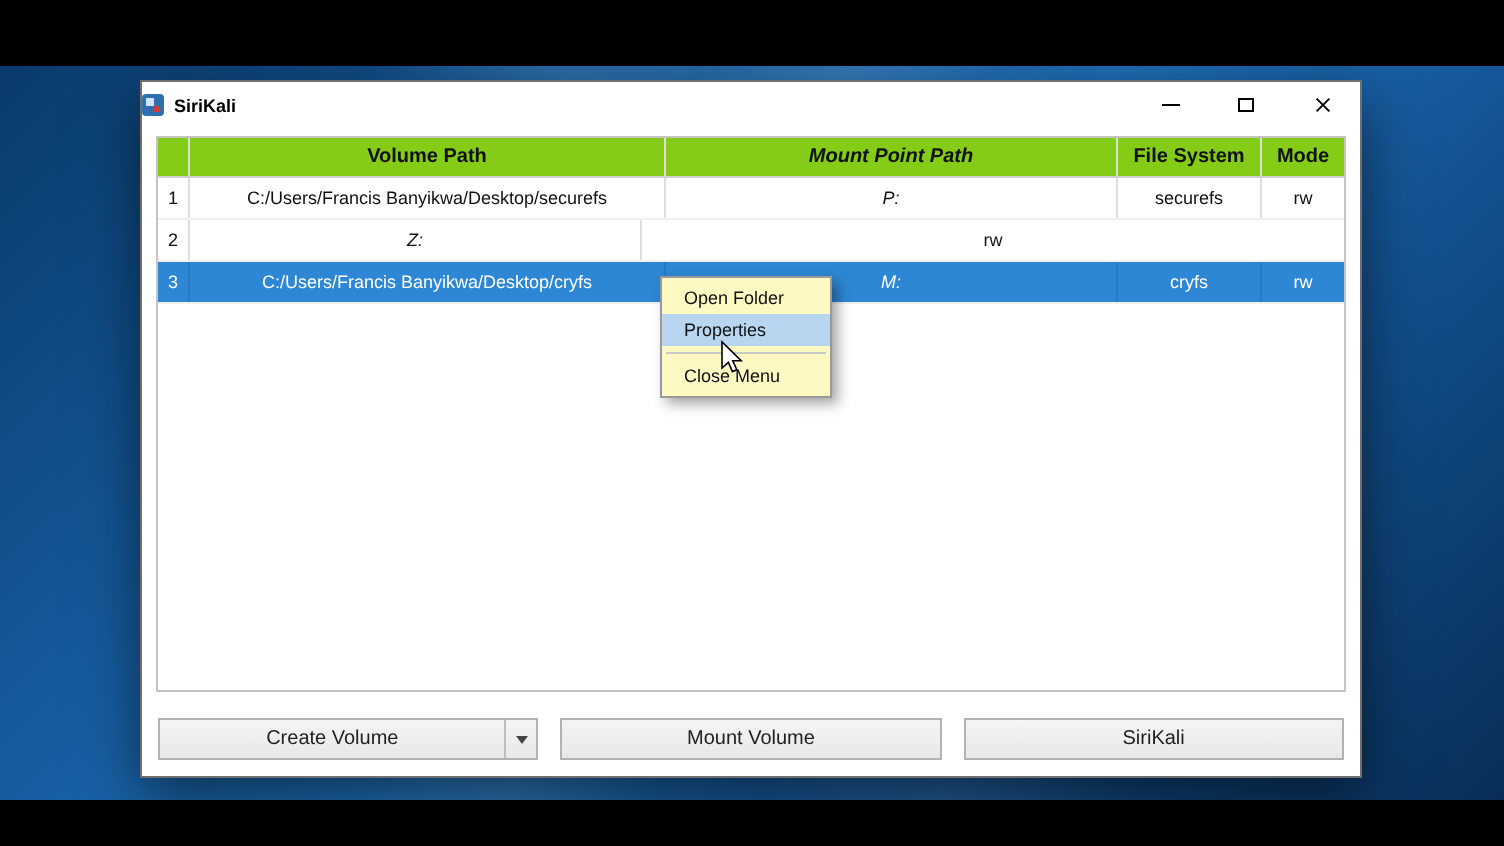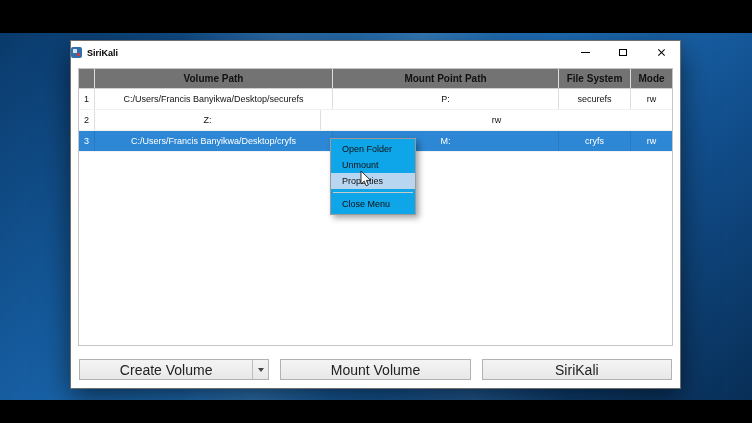--- a/index.html
+++ b/index.html
@@ -36,45 +36,45 @@
   .close-glyph{position:relative;width:9px;height:9px;display:block;}
   .close-glyph::before,.close-glyph::after{content:"";position:absolute;left:4px;top:0;width:1px;height:9px;background:#000;}
   .close-glyph::before{transform:rotate(45deg);}
   .close-glyph::after{transform:rotate(-45deg);}
 
   
   .table{
     position:absolute;left:7px;right:7px;top:27px;bottom:42px;
     border:1px solid #c4c4c4;background:#fff;overflow:hidden;
   }
-  .thead{display:flex;height:19px;align-items:center;font-weight:bold;font-size:10px;border-bottom:1px solid #d0d0d0;background:#737373;}
+  .thead{display:flex;height:19px;align-items:center;font-weight:bold;font-size:10px;border-bottom:1px solid #d0d0d0;background:#84cc16;}
   .trow{display:flex;height:20px;align-items:center;border-bottom:1px solid #f1f1f1;background:#fff;}
   .col{height:100%;display:flex;align-items:center;justify-content:center;border-right:1px solid #dedede;box-sizing:border-box;overflow:hidden;white-space:nowrap;}
   .col.num{width:16px;}
   .col.volume{width:238px;}
-  .col.mount{width:226px;}
+  .col.mount{width:226px;font-style:italic;}
   .col.fs{width:72px;}
   .col.mode{flex:1;border-right:none;}
   .trow.selected{background:#2e87d4;color:#fff;}
   .trow.selected .col{border-right-color:rgba(0,0,0,0.10);}
 
   
   .btnbar{position:absolute;left:8px;right:8px;bottom:8px;height:21px;display:flex;gap:11px;}
   .btn{
     flex:1;display:flex;align-items:center;border:1px solid #b2b2b2;
-    background:linear-gradient(#f4f4f4,#e8e8e8);box-sizing:border-box;font-size:14px;color:#222;justify-content:space-between;
+    background:linear-gradient(#f4f4f4,#e8e8e8);box-sizing:border-box;font-size:10px;color:#222;justify-content:space-between;
   }
   .btn .lbl{flex:1;text-align:center;}
   .btn .dd{width:15px;height:100%;display:flex;align-items:center;justify-content:center;border-left:1px solid #bdbdbd;}
   .dd-arrow{width:0;height:0;border-left:3px solid transparent;border-right:3px solid transparent;border-top:4px solid #444;display:block;}
 
   
   .context-menu{
     position:absolute;left:330px;top:138px;width:86px;z-index:10;
-    background:#0ea5e9;border:1px solid #9a9a9a;box-sizing:border-box;
+    background:#fef9c3;border:1px solid #9a9a9a;box-sizing:border-box;
     box-shadow:3px 3px 6px rgba(0,0,0,0.35);padding:2px 0;
   }
   .menu-item{height:16px;display:flex;align-items:center;padding-left:11px;font-size:9px;color:#111;}
   .menu-item.highlighted{background:#b8d6f0;}
   .menu-sep{height:1px;background:#c9c9c9;margin:3px 2px;}
 
   
   .cursor{position:absolute;left:360px;top:170px;z-index:20;pointer-events:none;}
 </style>
 </head>
@@ -153,21 +153,20 @@
       </div>
       <div class="btn">
         <span class="lbl">SiriKali</span>
       </div>
     </div>
 
   </div>
 
   <div class="context-menu">
     <div class="menu-item">Open Folder</div>
-    <div class="menu-item">Unmount</div>
     <div class="menu-item highlighted">Properties</div>
     <div class="menu-sep"></div>
     <div class="menu-item">Close Menu</div>
   </div>
 
   <div class="cursor">
     <svg width="12" height="18" viewBox="0 0 12 18">
       <path d="M1,1 L1,14 L4.2,11.2 L6.2,15.8 L8.4,14.9 L6.4,10.4 L10.6,10.4 Z" fill="#ffffff" stroke="#000000" stroke-width="0.8"></path>
     </svg>
   </div>

